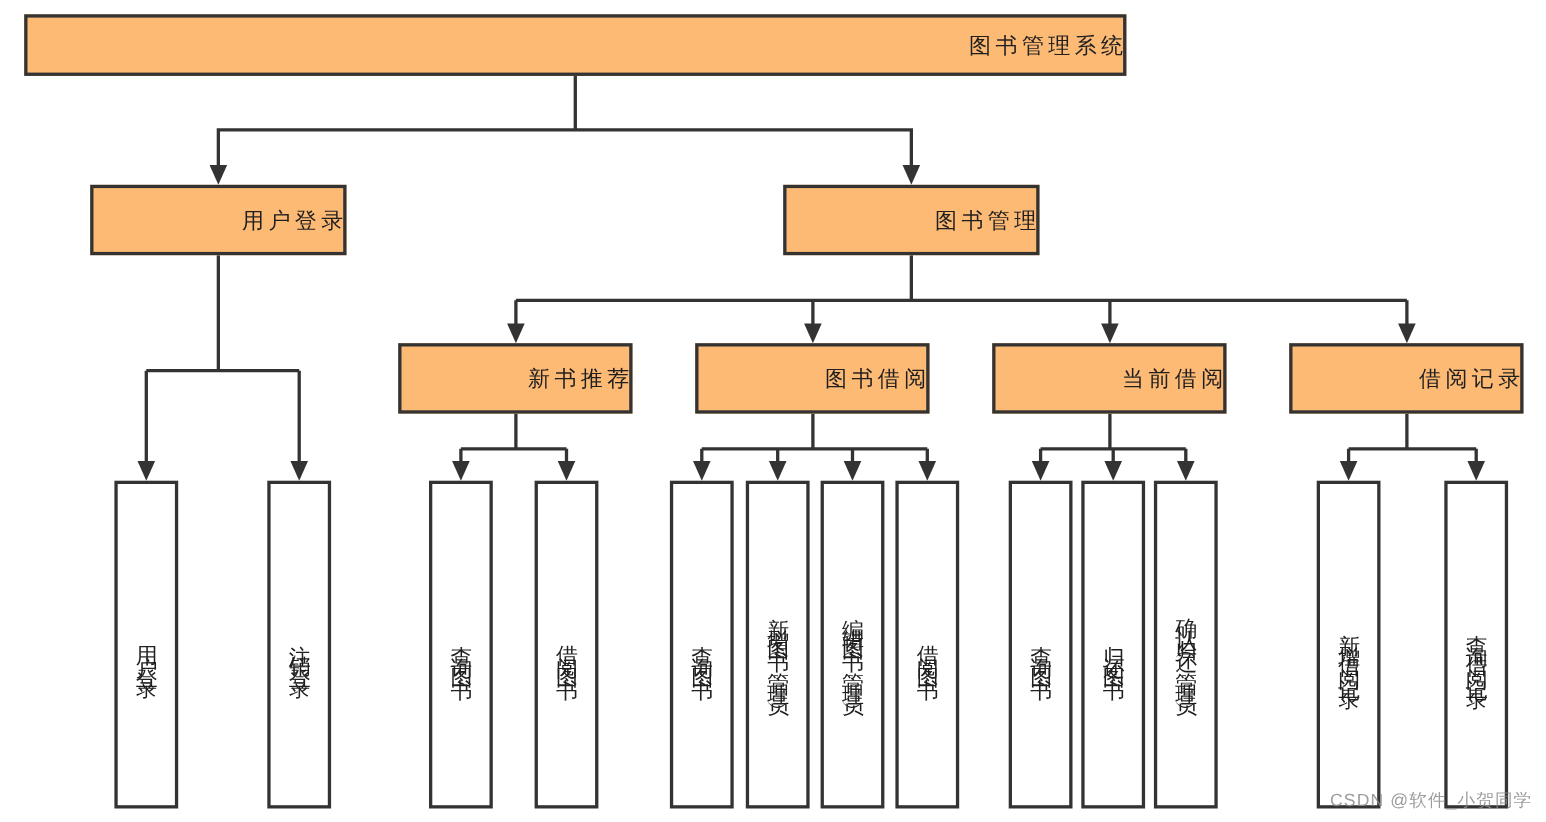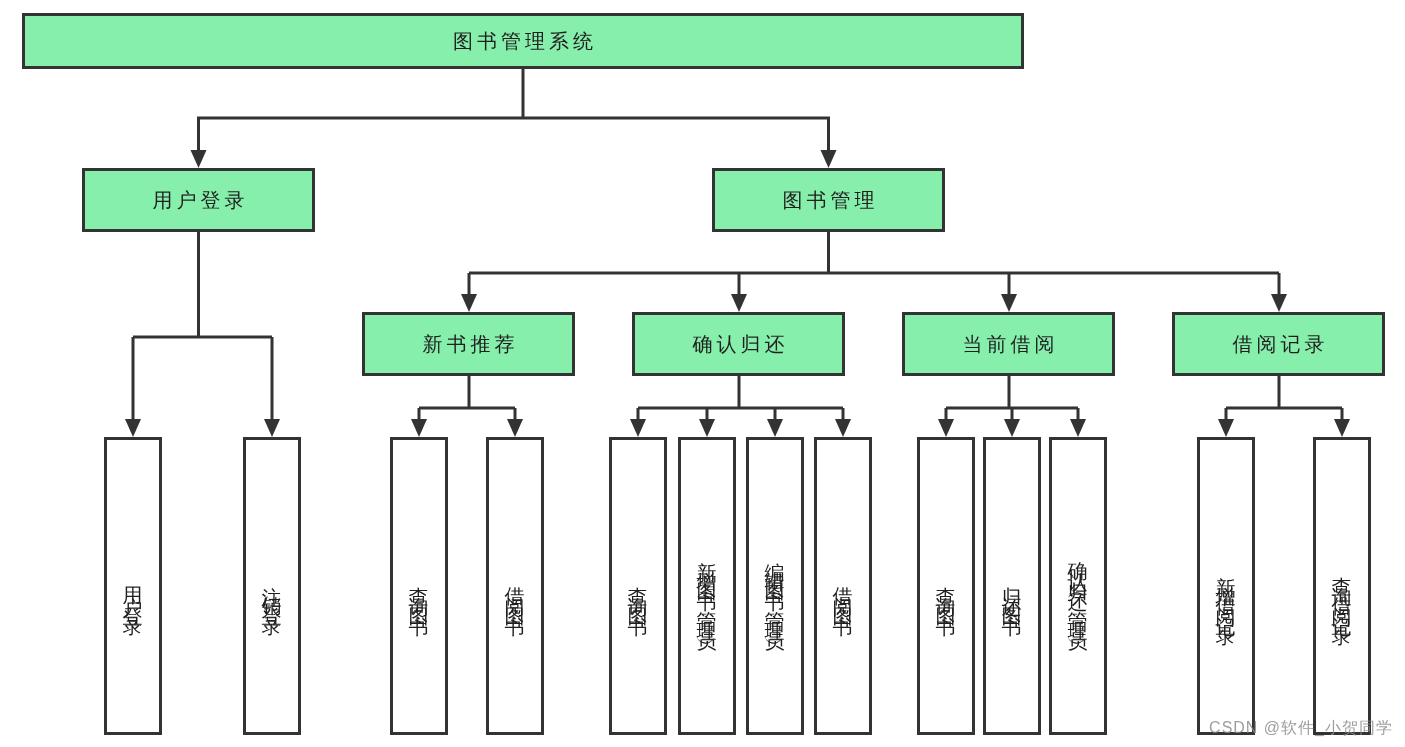--- a/index.html
+++ b/index.html
@@ -3,22 +3,22 @@
 <meta charset="utf-8">
 <style>
   html,body { margin:0; padding:0; background:#ffffff; }
   #canvas {
     position:relative; width:1405px; height:747px; background:#ffffff;
     font-family:"Liberation Sans", sans-serif; color:#1f1f1f; overflow:hidden;
   }
   #connectors { position:absolute; left:0; top:0; z-index:0; }
   .hnode {
     position:absolute; z-index:1; box-sizing:border-box;
-    background:#86efac; border:3px solid #333333;
-    display:flex; align-items:center; justify-content:center;
+    background:#fdba74; border:3px solid #333333;
+    display:flex; align-items:center; justify-content:flex-end;
     font-size:20px; letter-spacing:4px; white-space:nowrap;
   }
   .hnode span { margin-right:-4px; }
   .vnode {
     position:absolute; z-index:1; box-sizing:border-box;
     background:#ffffff; border:3px solid #333333;
     display:flex; align-items:center; justify-content:center;
     font-size:20px;
   }
   .vnode span {
@@ -77,21 +77,21 @@
     <span>用户登录</span>
   </div>
   <div class="hnode" style="left:362px; top:312px; width:213px; height:64px;">
     <span>新书推荐</span>
   </div>
 
   <div class="hnode" style="left:712px; top:168px; width:233px; height:64px;">
     <span>图书管理</span>
   </div>
   <div class="hnode" style="left:632px; top:312px; width:213px; height:64px;">
-    <span>确认归还</span>
+    <span>图书借阅</span>
   </div>
   <div class="hnode" style="left:1172px; top:312px; width:213px; height:64px;">
     <span>借阅记录</span>
   </div>
   <div class="hnode" style="left:902px; top:312px; width:213px; height:64px;">
     <span>当前借阅</span>
   </div>
 
   <div class="vnode" style="left:104px; top:437px; width:58px; height:298px;">
     <span>用户登录</span>

